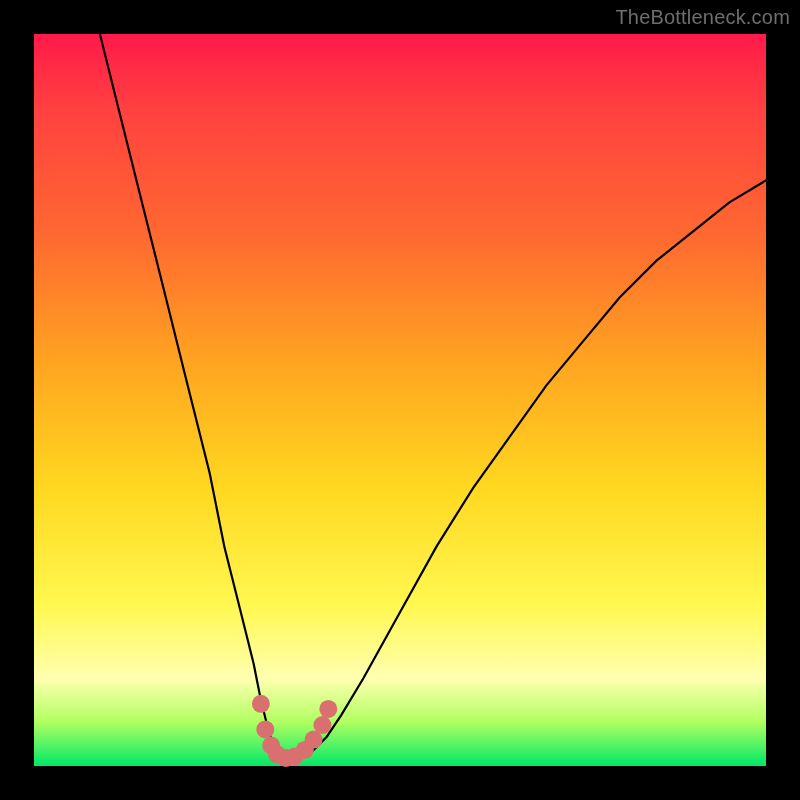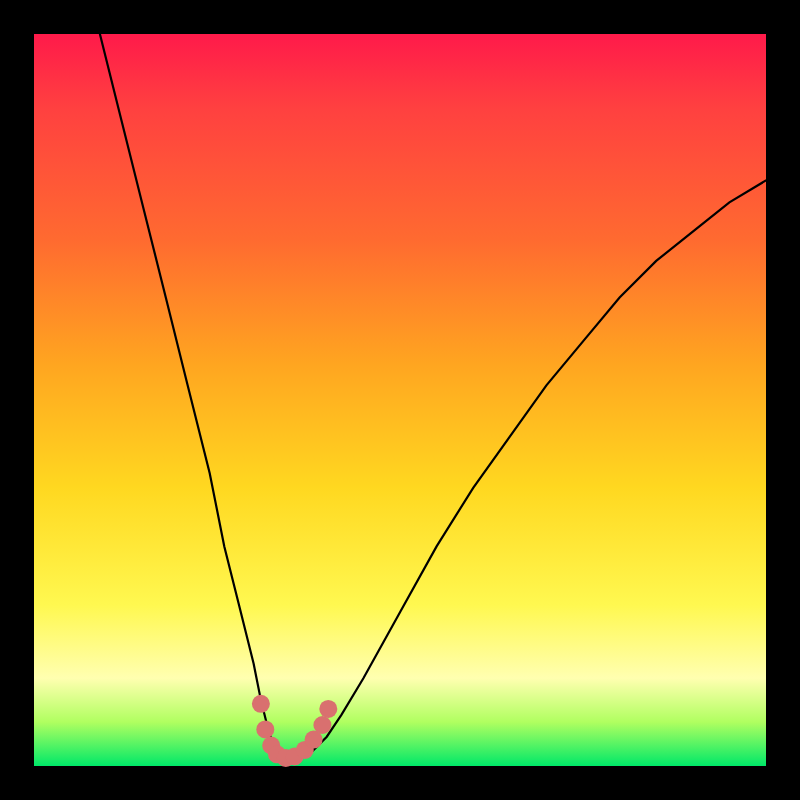--- a/index.html
+++ b/index.html
@@ -74,13 +74,14 @@
           <circle cx="251.8" cy="723.9" r="9" fill="#d9706f"></circle>
           <circle cx="260.6" cy="722.5" r="9" fill="#d9706f"></circle>
           <circle cx="270.8" cy="715.9" r="9" fill="#d9706f"></circle>
           <circle cx="279.6" cy="705.6" r="9" fill="#d9706f"></circle>
           <circle cx="288.4" cy="691.0" r="9" fill="#d9706f"></circle>
           <circle cx="294.3" cy="674.9" r="9" fill="#d9706f"></circle>
         </g>
     </svg>
 
   </div>
+  <div class="watermark">TheBottleneck.com</div>
 </div>
 
 </body></html>

